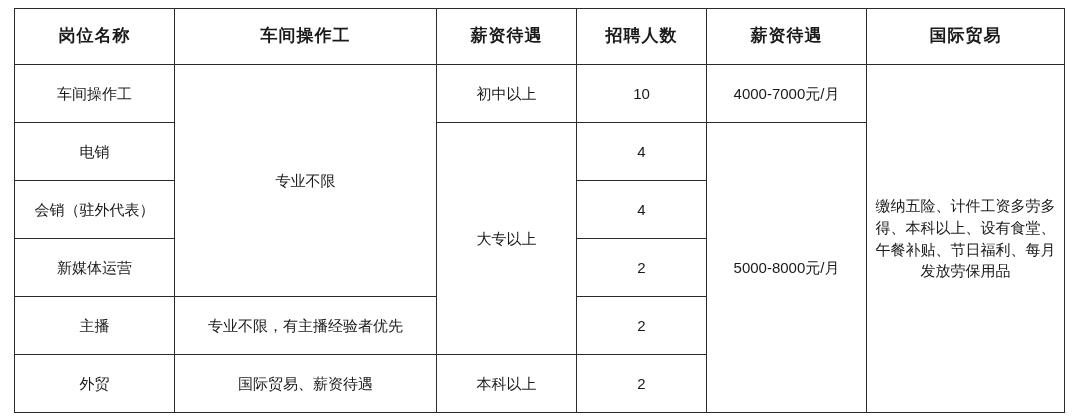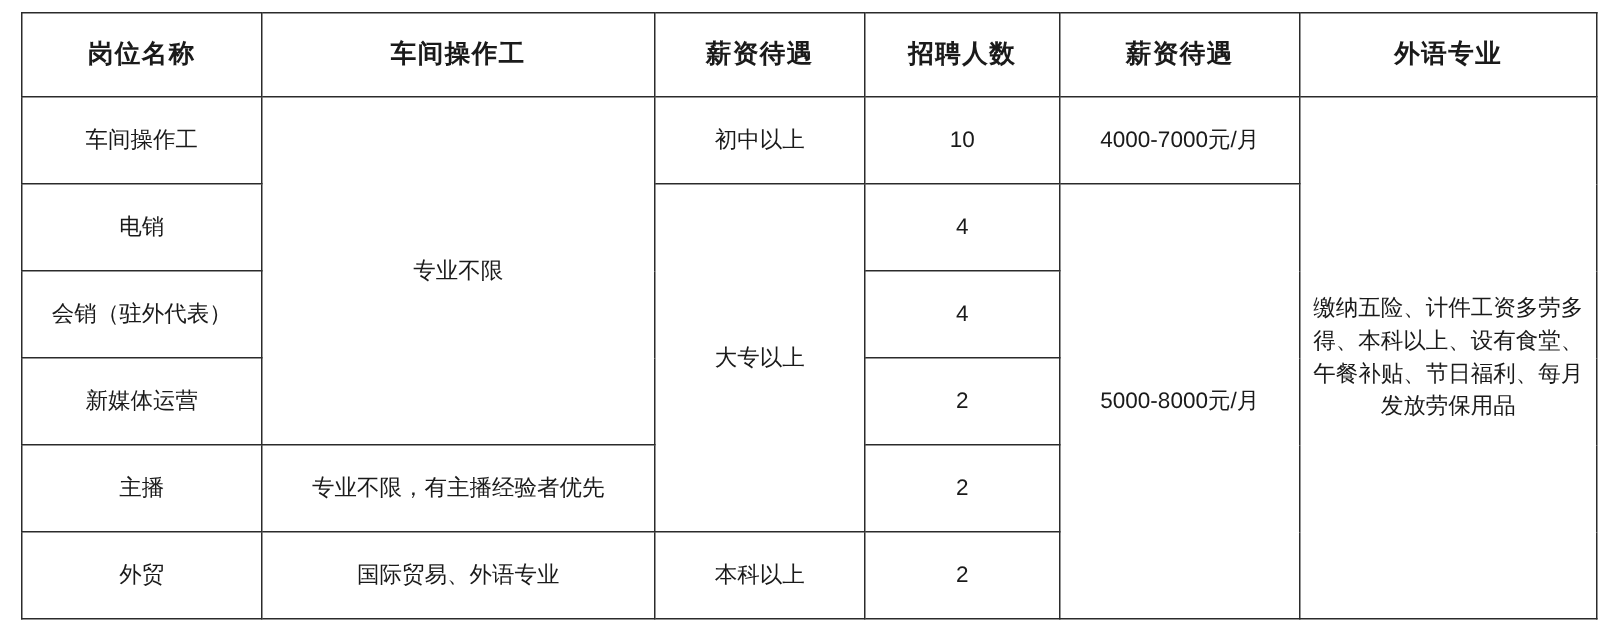--- a/index.html
+++ b/index.html
@@ -82,21 +82,21 @@
       <col class="col-salary">
       <col class="col-welf">
     </colgroup>
     <thead>
       <tr>
         <th>岗位名称</th>
         <th>车间操作工</th>
         <th>薪资待遇</th>
         <th>招聘人数</th>
         <th>薪资待遇</th>
-        <th>外语专业</th>
+        <th>国际贸易</th>
       </tr>
     </thead>
     <tbody>
       <tr>
         <td>车间操作工</td>
         <td class="cell-major-span" rowspan="4">专业不限</td>
         <td>初中以上</td>
         <td>10</td>
         <td class="nowrap">4000-7000元/月</td>
         <td class="cell-welfare" rowspan="6">
@@ -120,19 +120,19 @@
         <td>新媒体运营</td>
         <td>2</td>
       </tr>
       <tr>
         <td>主播</td>
         <td>专业不限，有主播经验者优先</td>
         <td>2</td>
       </tr>
       <tr>
         <td>外贸</td>
-        <td>国际贸易、外语专业</td>
+        <td>国际贸易、薪资待遇</td>
         <td>本科以上</td>
         <td>2</td>
       </tr>
     </tbody>
   </table>
 </div>
 
 </body></html>

